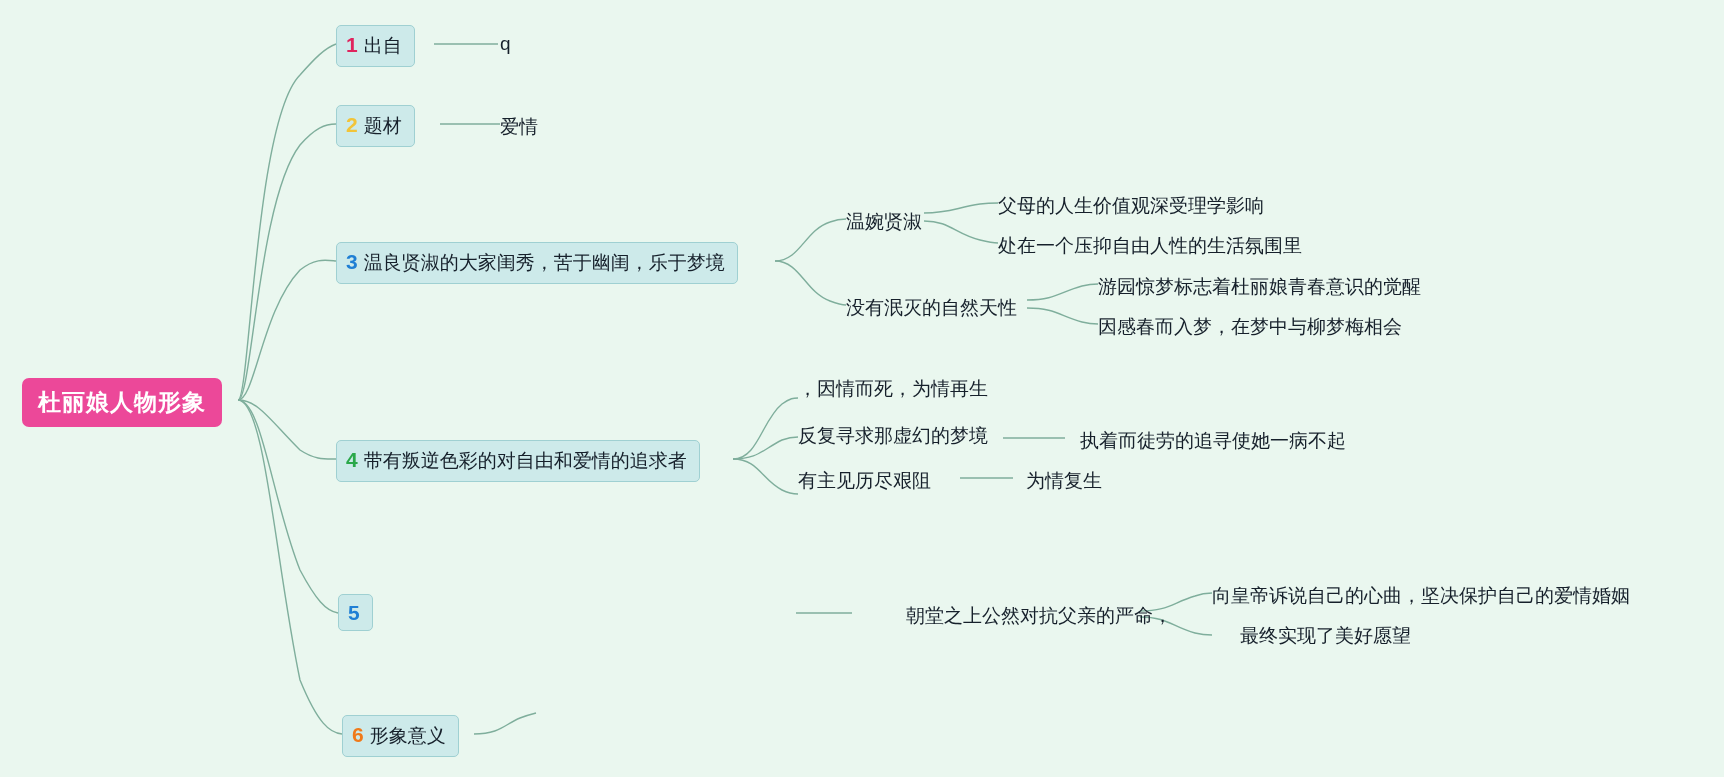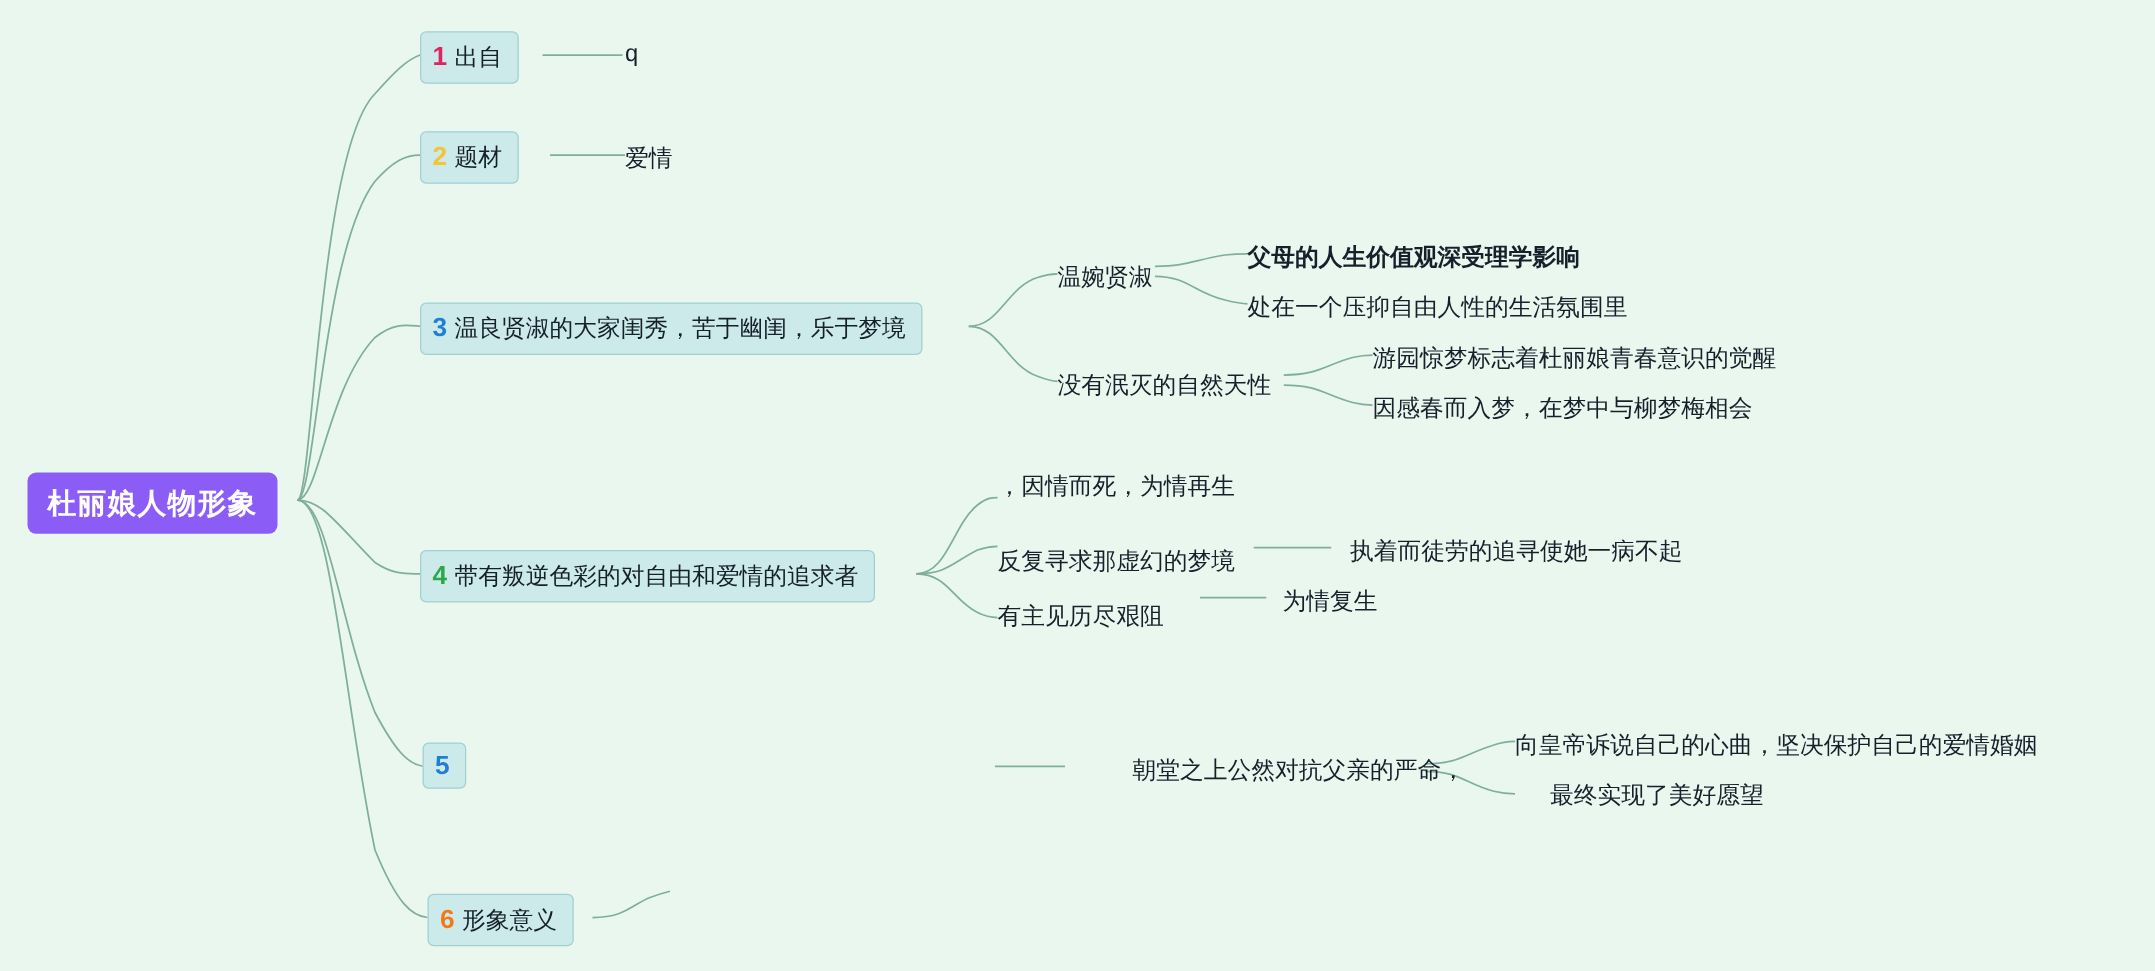--- a/index.html
+++ b/index.html
@@ -26,21 +26,21 @@
     width: 1724px;
     height: 777px;
     pointer-events: none;
   }
   .node {
     position: absolute;
     box-sizing: border-box;
     white-space: nowrap;
   }
   .root-node {
-    background: #8b5cf6;
+    background: #ec4899;
     color: #ffffff;
     border-radius: 7px;
     font-size: 23px;
     font-weight: bold;
     padding: 9px 16px;
     letter-spacing: 1px;
   }
   .branch-node {
     background: #cdeaea;
     border: 1px solid #9fd0d2;
@@ -122,32 +122,32 @@
     <span>题材</span>
   </div>
   <div class="node leaf-node" style="left:500px; top:112px;">爱情</div>
 
   <div class="node branch-node" style="left:336px; top:242px;">
     <span class="branch-num" style="color:#1f7fd4;">3</span>
     <span>温良贤淑的大家闺秀，苦于幽闺，乐于梦境</span>
   </div>
   <div class="node leaf-node" style="left:846px; top:207px;">温婉贤淑</div>
   <div class="node leaf-node" style="left:846px; top:293px;">没有泯灭的自然天性</div>
-  <div class="node leaf-node" style="left:998px; top:191px;font-weight:bold;">父母的人生价值观深受理学影响</div>
+  <div class="node leaf-node" style="left:998px; top:191px;">父母的人生价值观深受理学影响</div>
   <div class="node leaf-node" style="left:998px; top:231px;">处在一个压抑自由人性的生活氛围里</div>
   <div class="node leaf-node" style="left:1098px; top:272px;">游园惊梦标志着杜丽娘青春意识的觉醒</div>
   <div class="node leaf-node" style="left:1098px; top:312px;">因感春而入梦，在梦中与柳梦梅相会</div>
 
   <div class="node branch-node" style="left:336px; top:440px;">
     <span class="branch-num" style="color:#2aa84a;">4</span>
     <span>带有叛逆色彩的对自由和爱情的追求者</span>
   </div>
   <div class="node leaf-node" style="left:798px; top:374px;">，因情而死，为情再生</div>
-  <div class="node leaf-node" style="left:798px; top:434px;font-family:Liberation Mono, monospace;">反复寻求那虚幻的梦境</div>
-  <div class="node leaf-node" style="left:798px; top:466px;margin-top:12px;">有主见历尽艰阻</div>
+  <div class="node leaf-node" style="left:798px; top:421px;font-family:Liberation Mono, monospace;">反复寻求那虚幻的梦境</div>
+  <div class="node leaf-node" style="left:798px; top:466px;">有主见历尽艰阻</div>
   <div class="node leaf-node" style="left:1080px; top:426px;">执着而徒劳的追寻使她一病不起</div>
   <div class="node leaf-node" style="left:1026px; top:466px;">为情复生</div>
 
   <div class="node branch-node" style="left:338px; top:594px;">
     <span class="branch-num" style="color:#1f7fd4;">5</span>
   </div>
   <div class="node leaf-node" style="left:858px; top:601px;margin-left:48px;">朝堂之上公然对抗父亲的严命，</div>
   <div class="node leaf-node" style="left:1212px; top:581px;">向皇帝诉说自己的心曲，坚决保护自己的爱情婚姻</div>
   <div class="node leaf-node" style="left:1240px; top:621px;">最终实现了美好愿望</div>
 

